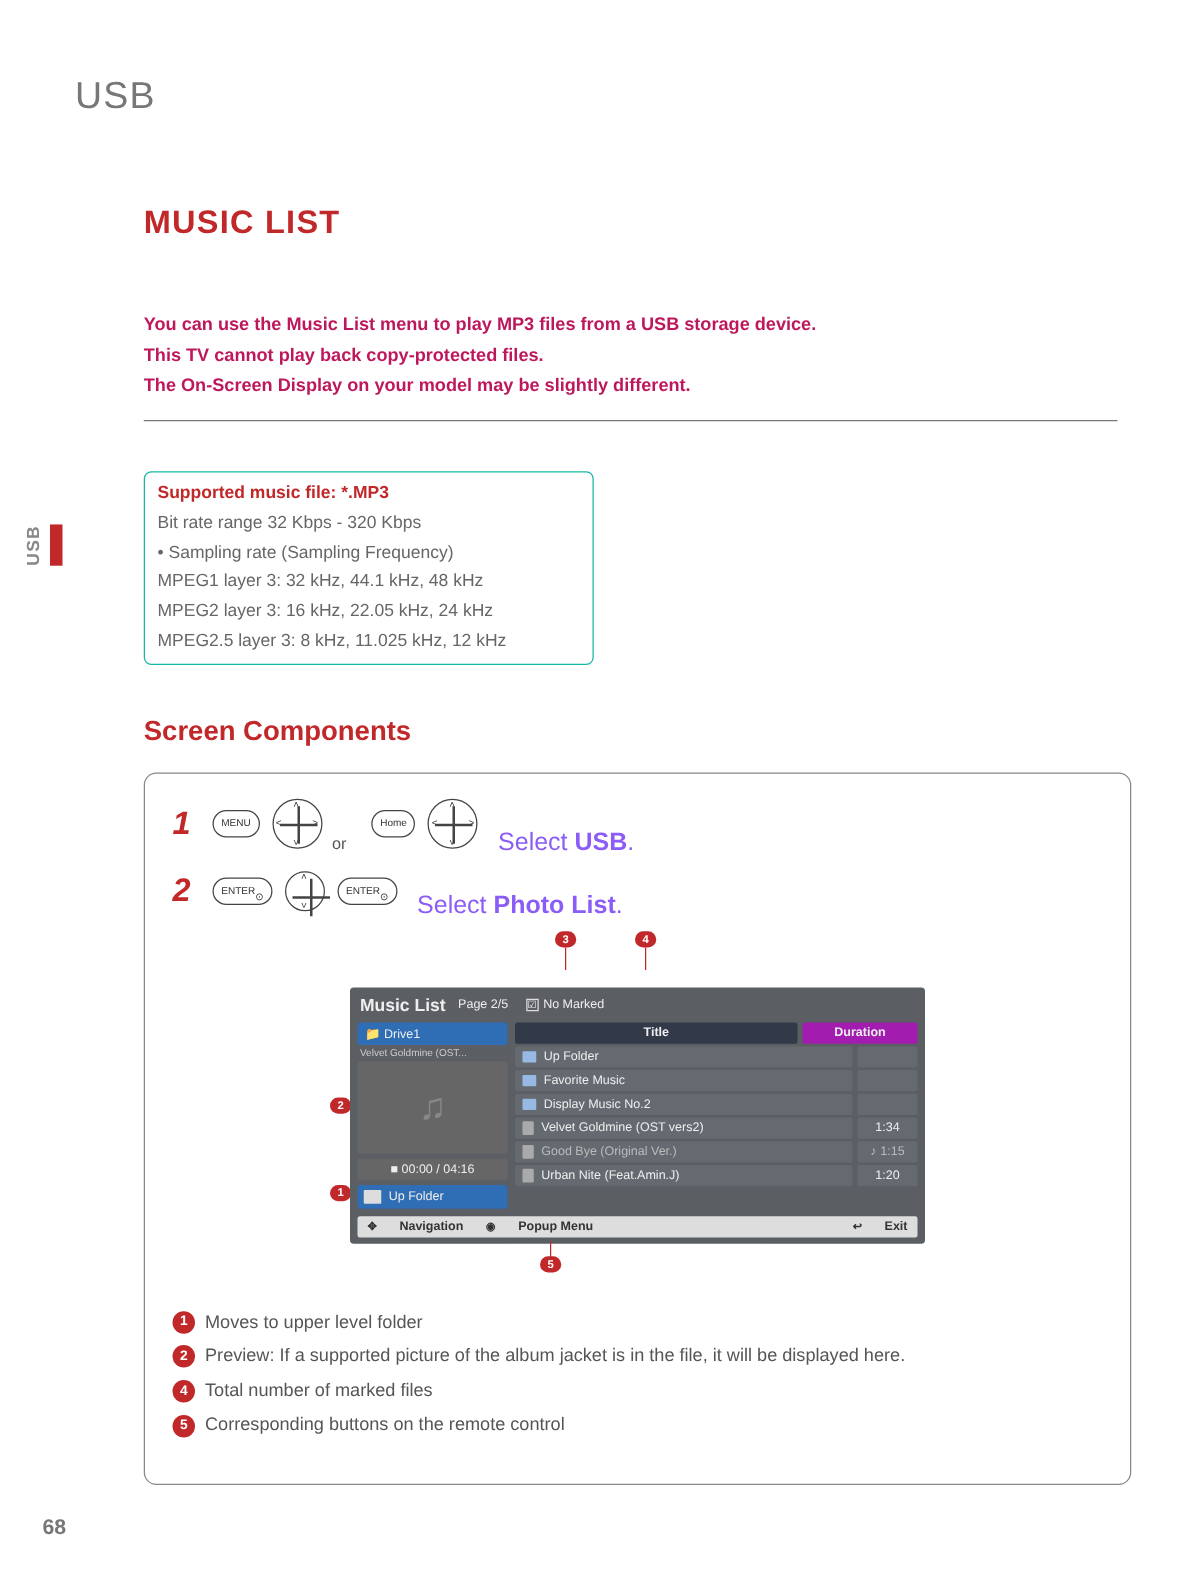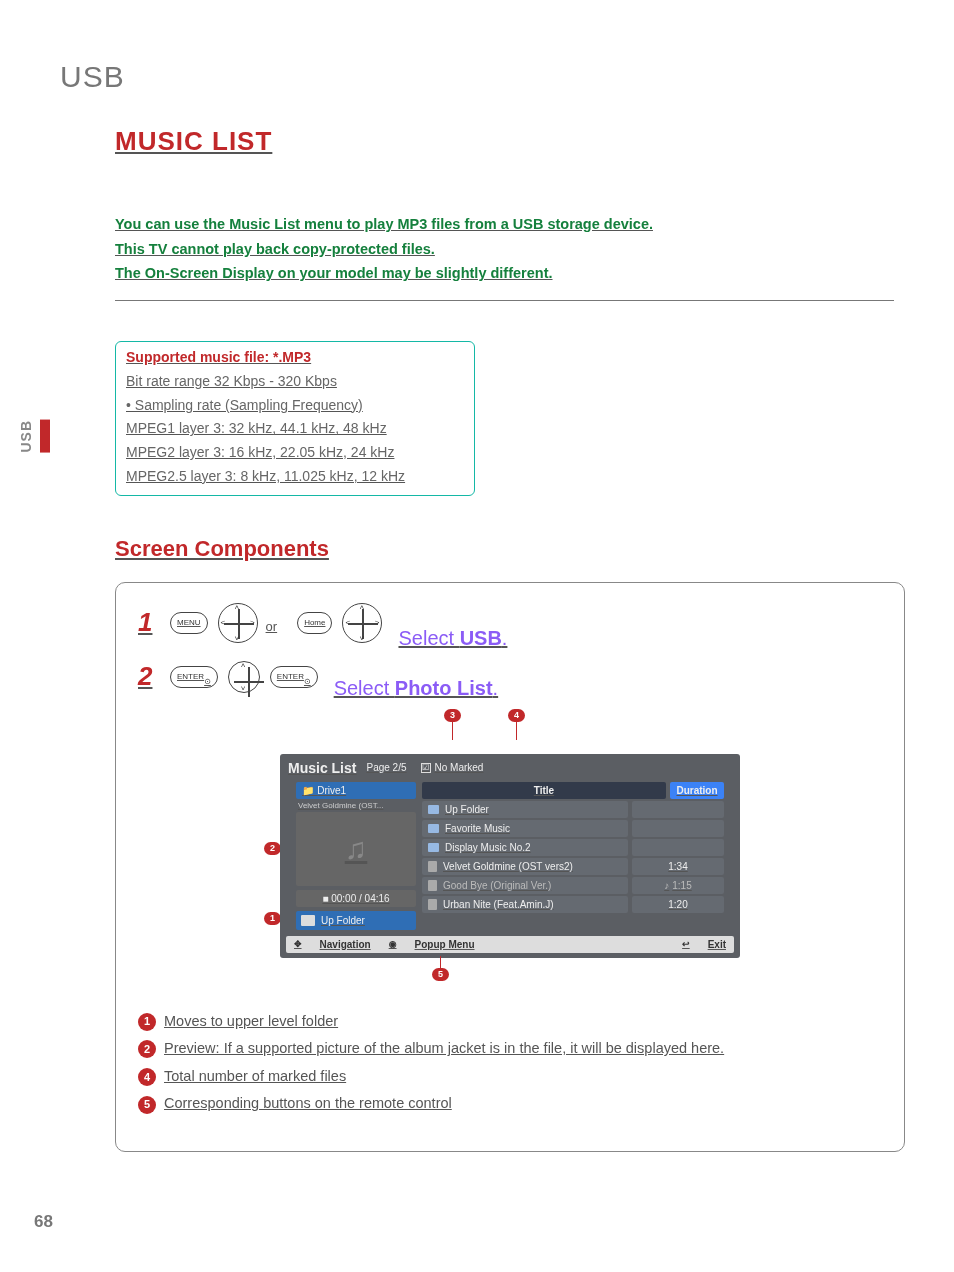--- a/index.html
+++ b/index.html
@@ -8,23 +8,23 @@
     height: 1272px;
     background: #fff;
     font-family: "Helvetica Neue", Arial, sans-serif;
     color: #555;
     position: relative;
     font-size: 14px;
   }
   .red { color: #c1282a; }
   .page-wrap { padding: 60px 60px 0 60px; position: relative; }
   .chapter-title { font-size: 30px; color: #777; letter-spacing: 1px; font-weight: 500; }
-  .content { margin-left: 55px; margin-top: 32px; text-decoration: underline; }
+  .content { margin-left: 55px; margin-top: 68px; }
   .page-subtitle { font-size: 26px; font-weight: 600; letter-spacing: 1px; }
-  .intro { margin-top: 55px; line-height: 1.7; font-size: 14.5px; color: #15803d; font-weight: 600; }
+  .intro { margin-top: 55px; line-height: 1.7; font-size: 14.5px; color: #be185d; font-weight: 600; }
   hr.sep { border: none; border-top: 1px solid #777; margin-top: 14px; }
   .side-tab {
     position: absolute;
     left: 18px; top: 420px;
     writing-mode: vertical-rl;
     transform: rotate(180deg);
     font-size: 14px; font-weight: 600; color: #888;
     border-left: 10px solid #c1282a;
     padding-left: 6px;
     letter-spacing: 1px;
@@ -79,35 +79,35 @@
     color: #eee;
     font-size: 10px;
     position: relative;
     padding-bottom: 3px;
   }
   .osd-title-row { display:flex; align-items:center; padding: 6px 8px; gap:10px; }
   .osd-title { font-weight:700; font-size:14px; }
   .osd-page { font-size:10px; }
   .osd-nm { display:flex; align-items:center; gap:4px; margin-left:4px; }
   .ck { width:10px;height:10px;border:1px solid #ddd; display:inline-flex;align-items:center;justify-content:center;font-size:8px; }
-  .osd-body { display:flex; padding: 0 16px; gap:6px;justify-content:center; }
+  .osd-body { display:flex; padding: 0 6px; gap:6px;justify-content:center; }
   .osd-left { width: 120px; }
   .drive { background:#2f6eb5; padding:3px 6px; border-radius:2px; font-size:10px; }
   .preview { background:#666; height:74px; margin-top:2px; display:flex; align-items:center; justify-content:center; border-radius:2px; }
   .note-icon { font-size:30px; color:#888; }
   .timebar { background:#666; margin-top:4px; padding:3px 5px; border-radius:2px; font-size:10px; text-align:center; }
   .up-folder-l { background:#2f6eb5; margin-top:4px; padding:4px 5px; border-radius:2px; display:flex; gap:6px; align-items:center; }
   .folder-icn { width:14px;height:11px;background:#ddd;border-radius:1px;display:inline-block; }
   .osd-right { flex:1; }
   .hdr-row { display:flex; gap:4px; }
   .hdr-title { flex:1; background:#323a4a; padding:3px; text-align:center; border-radius:2px; font-weight:600; }
-  .hdr-dur { width:54px; background:#3b82f6; padding:3px; text-align:center; border-radius:2px; font-weight:600; }
+  .hdr-dur { width:92px; background:#a21caf; padding:3px; text-align:center; border-radius:2px; font-weight:600; }
   .file-row { display:flex; gap:4px; margin-top:2px; }
   .fr-title { flex:1; background:#656a71; padding:3px 6px; border-radius:2px; display:flex; gap:6px; align-items:center; }
-  .fr-dur { width:92px; background:#656a71; padding:3px 4px; border-radius:2px; text-align:center; display:flex; align-items:center; justify-content:center; gap:3px; }
+  .fr-dur { width:48px; background:#656a71; padding:3px 4px; border-radius:2px; text-align:center; display:flex; align-items:center; justify-content:center; gap:3px; }
   .file-row.dim .fr-title, .file-row.dim .fr-dur { color:#bbb; }
   .sm-folder { width:11px;height:9px;background:#97b9e3;border-radius:1px;display:inline-block; }
   .sm-file { width:9px;height:11px;background:#aaa;border-radius:1px;display:inline-block; }
   .osd-footer { background:#ddd; color:#333; margin:6px 6px 2px 6px; padding:3px 8px; border-radius:2px; display:flex; gap:18px; font-size:10px; align-items:center; font-weight:600; }
   .osd-footer .spacer{flex:1}
   .footer-icn{font-size:9px}
 
   
   .badge { width:17px;height:13px;background:#c1282a;border-radius:7px;display:inline-flex;align-items:center;justify-content:center;color:#fff;font-size:9px;font-weight:700; }
   .callout { position:absolute; }
@@ -153,21 +153,21 @@
 
       <div class="step-row">
         <div class="step-num">1</div>
         <span class="btn-oval">MENU</span>
         <span class="dpad">
             <span class="ar u">˄</span>
             <span class="ar d">˅</span>
             <span class="ar l">˂</span>
             <span class="ar r">˃</span>
           </span>
-        <span class="or-text" style="position:relative;top:4px;left:-6px">or</span>
+        <span class="or-text" style="position:relative;top:16px;left:-6px">or</span>
         <span class="btn-oval">Home</span>
         <span class="dpad">
             <span class="ar u">˄</span>
             <span class="ar d">˅</span>
             <span class="ar l">˂</span>
             <span class="ar r">˃</span>
           </span>
         <span class="step-label" style="position:relative;top:16px">
           <span>Select </span><b>USB</b><span>.</span>
         </span>

